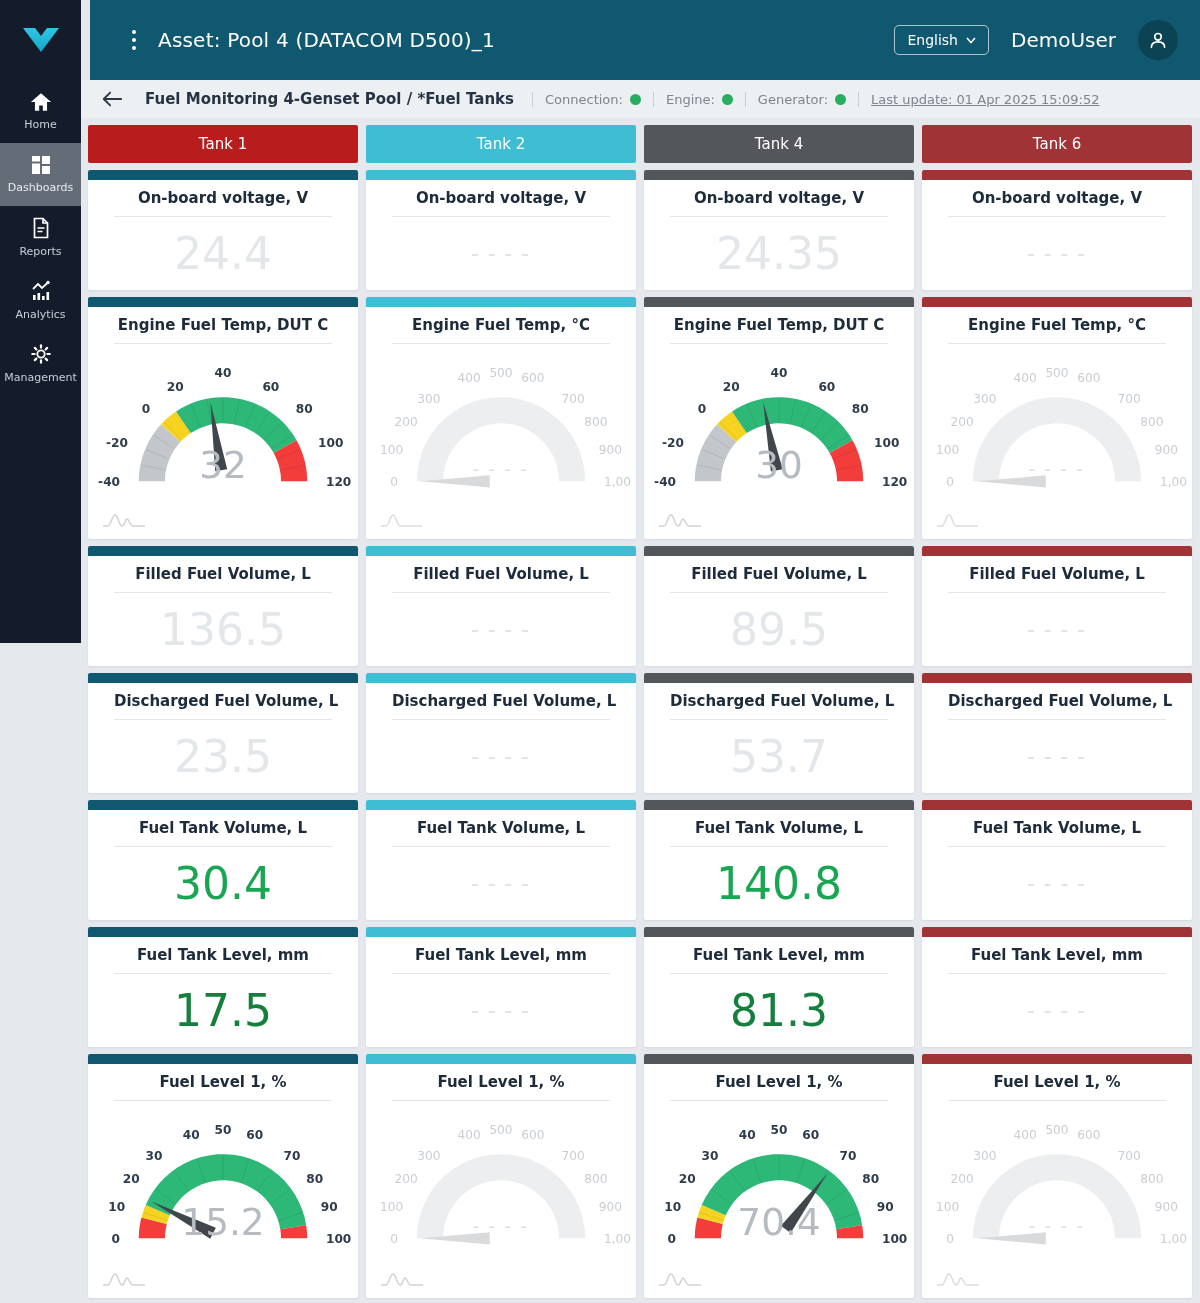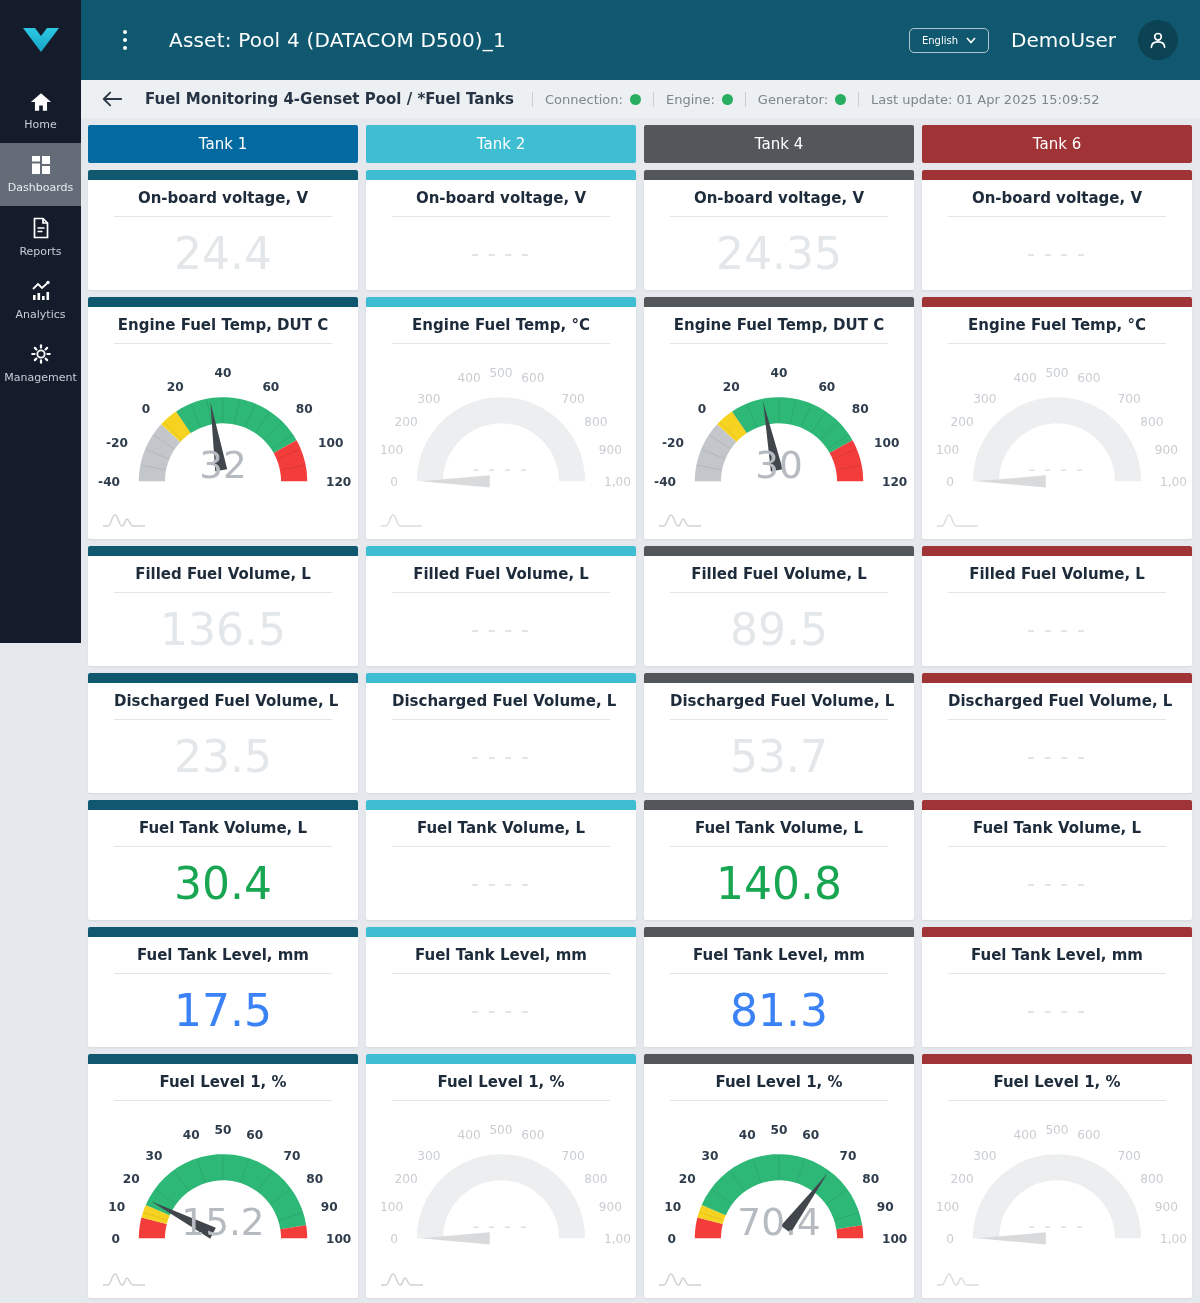--- a/index.html
+++ b/index.html
@@ -1,27 +1,27 @@
 <!DOCTYPE html>
 <html><head>
 <meta charset="utf-8">
 <style>
   html,body{margin:0;padding:0;}
   body{width:1200px;height:1303px;position:relative;overflow:hidden;
        font-family:"DejaVu Sans","Liberation Sans",sans-serif;background:#e5e9ed;}
 
   
-  .header{position:absolute;left:81px;top:0;right:0;height:80px;background:#10586f;
-          display:flex;align-items:center;color:#fff;gap:20px;}
+  .header{position:absolute;left:90px;top:0;right:0;height:80px;background:#10586f;
+          display:flex;align-items:center;color:#fff;}
   .dots{display:flex;flex-direction:column;gap:4px;margin-left:42px;cursor:pointer;}
   .dots span{width:4px;height:4px;border-radius:50%;background:#fff;}
   .app-title{font-size:20px;margin-left:22px;letter-spacing:.2px;}
   .hright{margin-left:auto;display:flex;align-items:center;gap:22px;margin-right:22px;}
   .lang-btn{display:flex;align-items:center;gap:8px;border:1px solid rgba(255,255,255,.65);
-            border-radius:5px;padding:6px 12px;font-size:10px;cursor:pointer;background:transparent;color:#fff;}
+            border-radius:5px;padding:6px 12px;font-size:14px;cursor:pointer;background:transparent;color:#fff;}
   .username{font-size:20px;}
   .avatar{width:40px;height:40px;border-radius:50%;background:#0b4254;display:flex;
           align-items:center;justify-content:center;cursor:pointer;}
 
   
   .sidebar{position:absolute;left:0;top:0;width:81px;height:952px;background:#e5e9ed;}
   .side-dark{background:#141c2c;height:643px;}
   .logo{height:80px;display:flex;align-items:center;justify-content:center;}
   .nav-item{height:63px;display:flex;flex-direction:column;align-items:center;justify-content:center;
             gap:6px;color:#c7ced6;font-size:11px;cursor:pointer;}
@@ -30,38 +30,38 @@
 
   
   .toolbar{position:absolute;left:81px;top:80px;right:0;height:38px;background:#edf0f2;
            border-bottom:1px solid #dde1e4;display:flex;align-items:center;font-size:13px;color:#7d858d;}
   .back{margin-left:20px;cursor:pointer;display:flex;align-items:center;}
   .bc-title{margin-left:22px;font-size:15px;font-weight:700;color:#263344;}
   .sep{width:1px;height:15px;background:#c9ced2;margin:0 12px;}
   .sep.first{margin-left:18px;}
   .status{display:flex;align-items:center;gap:7px;}
   .dot{width:11px;height:11px;border-radius:50%;}
-  .lastupd{white-space:nowrap;}
+  .lastupd{white-space:nowrap;text-decoration:underline;}
 
   
   .main{position:absolute;left:81px;top:118px;right:0;bottom:0;background:#e5e9ed;
         padding:7px 9px 0 7px;}
   .grid{display:grid;grid-template-columns:repeat(4,270px);grid-auto-flow:column;
         grid-template-rows:38px 120px 242px 120px 120px 120px 120px 244px;gap:7px 8px;}
   .tank-head{border-radius:2px;color:#fff;font-size:15px;display:flex;align-items:center;
              justify-content:center;}
   .card{background:#fff;border-radius:2px;box-shadow:0 1px 2px rgba(20,40,60,.08);
         display:flex;flex-direction:column;position:relative;overflow:hidden;}
   .stripe{height:10px;flex:none;}
   .ct{margin:9px 26px 0;padding-bottom:9px;border-bottom:1px solid #e3e6e8;
       text-align:center;font-size:15px;font-weight:600;color:#1d2b3a;white-space:nowrap;}
   .bv{flex:1;display:flex;align-items:center;justify-content:center;font-size:44px;}
   .muted{color:#e4e7e9;}
   .good{color:#18a653;}
-  .alarm{color:#3b82f6;}
+  .alarm{color:#15803d;}
   .dashv{color:#e2e5e8;font-size:15px;letter-spacing:2px;font-weight:600;}
   .gwrap{margin:12px 4px 0;}
   .gwrap svg{width:100%;display:block;}
   .spark{position:absolute;left:14px;bottom:10px;}
 
   
   .tick{font-family:"DejaVu Sans",sans-serif;font-size:13px;font-weight:600;fill:#2e3c4c;}
   .tick.off{fill:#c9cdd1;font-weight:400;}
   .gval{font-family:"DejaVu Sans",sans-serif;font-size:40px;fill:#b6bbc1;text-anchor:middle;}
   .gval.off{font-size:13px;fill:#dde0e3;letter-spacing:3px;font-weight:600;}
@@ -191,21 +191,21 @@
     <span>Generator:</span>
     <span class="dot" style="background-color: rgb(39, 174, 96);"></span>
   </div>
   <div class="sep"></div>
   <div class="lastupd">Last update: 01 Apr 2025 15:09:52</div>
 </div>
 
 <div class="main">
 <div class="grid" id="grid">
 
-  <div class="tank-head" style="background-color: #0369a1;">Tank 1</div>
+  <div class="tank-head" style="background-color: #b91c1c;">Tank 1</div>
   <div class="card">
     <div class="stripe" style="background-color: rgb(16, 88, 111);"></div>
     <div class="ct">On-board voltage, V</div>
     <div class="bv muted">24.4</div>
   </div>
   <div class="card">
     <div class="stripe" style="background-color: rgb(16, 88, 111);"></div>
     <div class="ct">Engine Fuel Temp, DUT C</div>
     <div class="gwrap">
           <svg viewBox="0 0 280 150">

